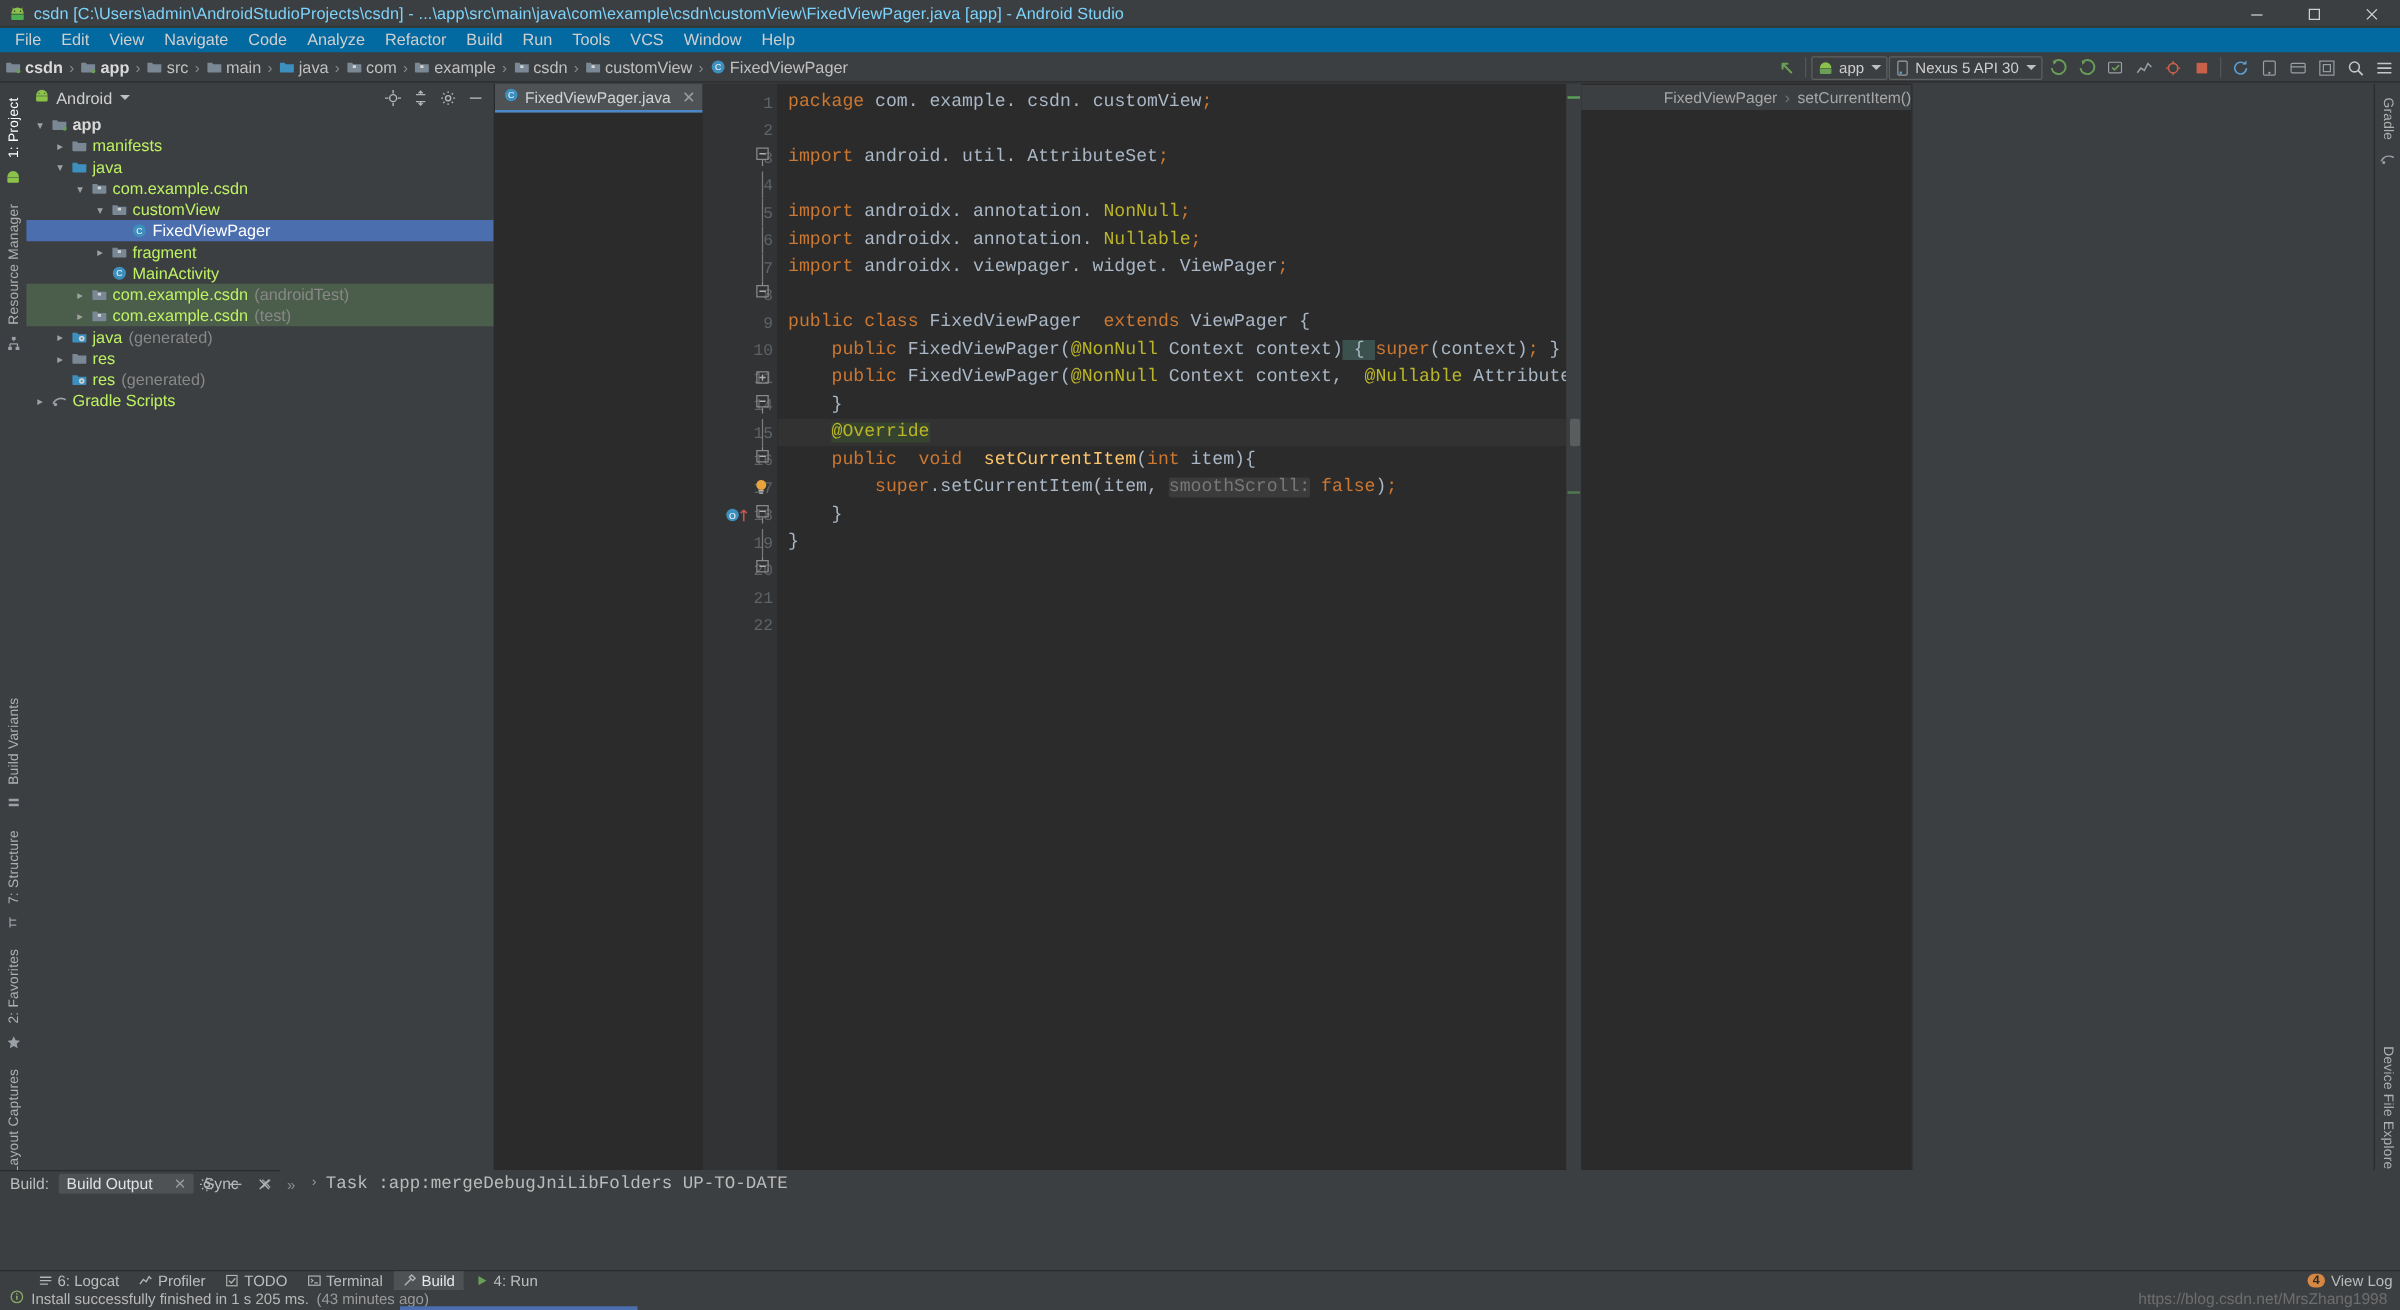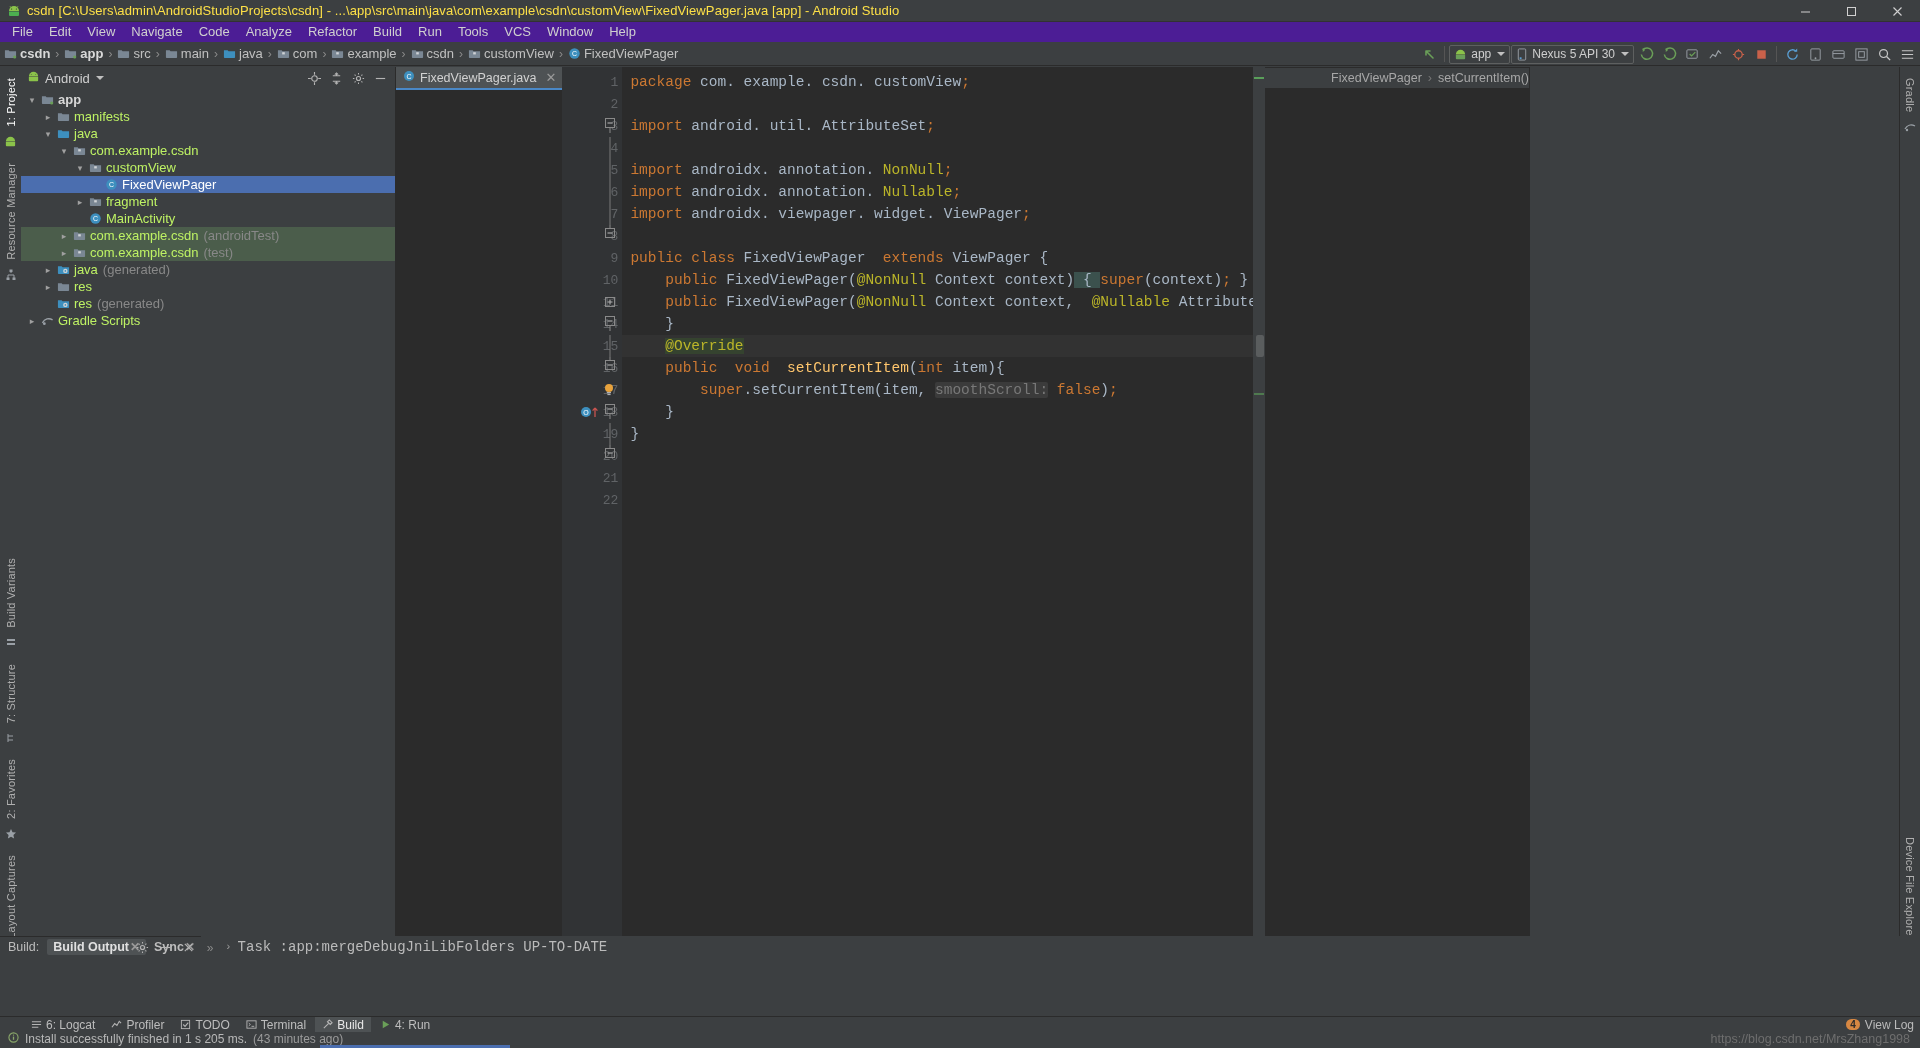--- a/index.html
+++ b/index.html
@@ -15,27 +15,27 @@
   
   #titlebar {
     height: 22px; background: #3c3f41; display: flex; align-items: center;
     border-bottom: 1px solid #323232; position: relative;
   }
   #titlebar .as-logo {
     width: 14px; height: 14px; margin: 0 6px 0 7px; flex: 0 0 auto;
     position: relative;
   }
   #titlebar .as-logo svg { display: block; }
-  #title-text { font-size: 13px; color: #fde047; white-space: nowrap; letter-spacing: .1px;}
+  #title-text { font-size: 13px; color: #7dd3fc; white-space: nowrap; letter-spacing: .1px;}
   .win-buttons { position: absolute; right: 0; top: 0; height: 22px; display: flex; }
   .win-btn { width: 46px; height: 22px; display: flex; align-items: center; justify-content: center; color: #d0d0d0; }
   .win-btn svg { display:block; }
 
   
-  #menubar { height: 20px; background: #4c1d95; display: flex; align-items: flex-start; padding-left: 4px; }
+  #menubar { height: 20px; background: #0369a1; display: flex; align-items: flex-start; padding-left: 4px; }
   .menu-item { font-size: 13px; color: #cfcfcf; padding: 1px 8px; line-height: 18px; white-space: nowrap;}
 
   
   #toolbar {
     height: 24px; background: #3c3f41; display: flex; align-items: center;
     border-bottom: 1px solid #2b2b2b; padding-left: 4px; position: relative;
   }
   .crumbs { display: flex; align-items: center; }
   .crumb { display: flex; align-items: center; font-size: 13px; color: #c0c0c0; white-space: nowrap; }
   .crumb.bold { font-weight: bold; color: #d9d9d9; }
@@ -140,21 +140,21 @@
   
   #right-pane { width: 370px; flex: 0 0 370px; background: #3c3f41; border-left: 1px solid #2b2b2b;}
 
   
   #bottom { position: absolute; left: 0; right: 0; bottom: 32px; height: 80px; background: #3c3f41; display: flex; flex-direction: row;}
   #build-tabs {
     height: 21px; display: flex; align-items: center; gap: 2px; padding-left: 8px; font-size: 12.5px;
     border-top: 1px solid #2b2b2b; position: relative;
   }
   #build-tabs .bt-label { color: #bdbdbd; margin-right: 6px; }
-  .btab { display: flex; gap: 1px; padding: 1px 6px; color: #bdbdbd; border-radius: 2px; font-weight: bold;}
+  .btab { display: flex; gap: 17px; padding: 1px 6px; color: #bdbdbd; border-radius: 2px;}
   .btab.active { background: #4e5254; color: #e0e0e0; }
   .btab .x { color: #9a9a9a; font-size: 12px; }
   #build-tabs .bt-right { position: absolute; right: 4px; display: flex; align-items: center; gap: 6px; }
   .bt-ic { width: 17px; height: 17px; display: flex; align-items: center; justify-content: center;}
 
   #build-content { flex: 1 1 auto; display: flex; background: #3c3f41; }
   #build-left { width: 18px; flex: 0 0 18px; display: flex; flex-direction: column; align-items: center; padding-top: 5px; }
   #build-out { flex: 1 1 auto; padding: 3px 0 0 6px; font-family: "Liberation Mono", monospace; font-size: 14px; color: #bbbbbb; }
   #build-out .task-row { display: flex; align-items: center; gap: 6px; }
   #build-out .chev { color: #9a9a9a; font-size: 11px; }

